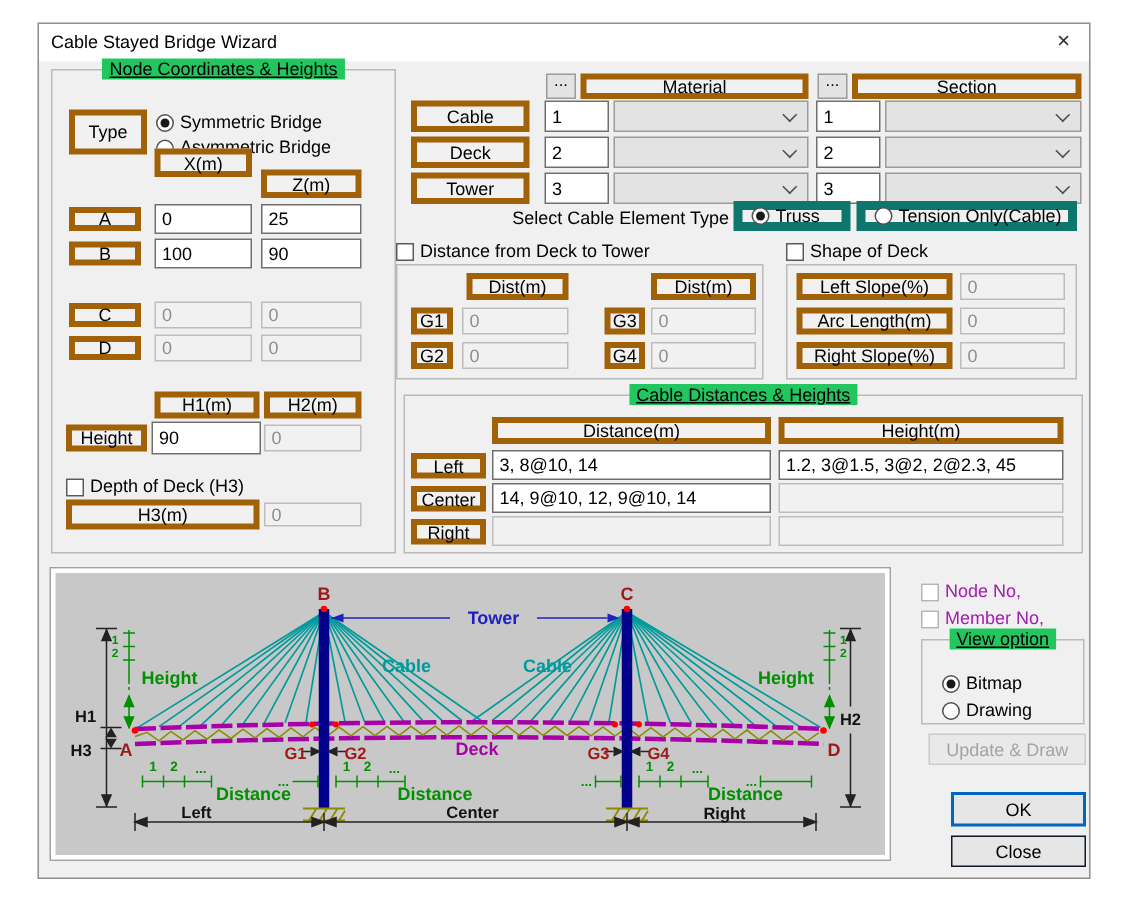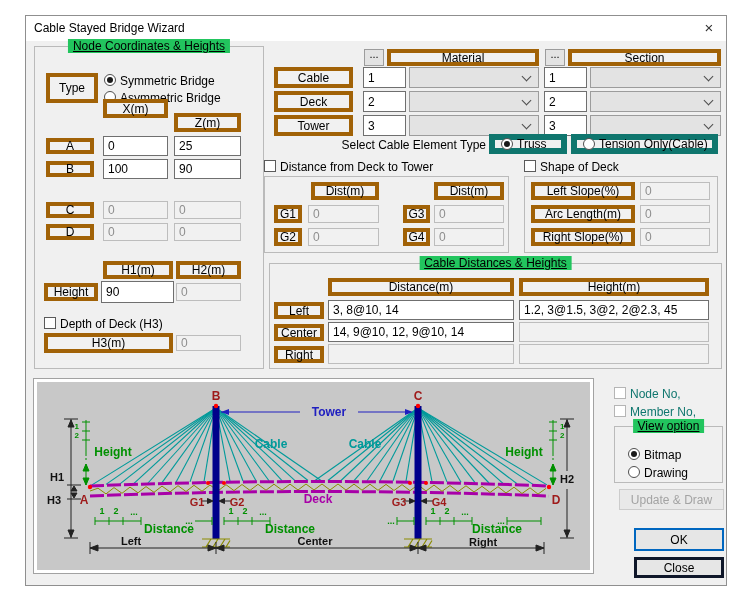--- a/index.html
+++ b/index.html
@@ -15,29 +15,29 @@
               background:#22c55e; padding:0 5px; white-space:nowrap; font-size:12px;text-decoration:underline; }
   .lbl-box { position:absolute; border:4px solid #a16207; background:#f1f1f1;
              display:flex; align-items:center; justify-content:center; font-size:12px; }
   .edit { position:absolute; border:1px solid #6f6f6f; background:#fff; font-size:12px;
           font-family:"Liberation Sans",sans-serif; padding:0 4px; color:#000; outline:none; }
   .edit.dis { border:1px solid #bdbdbd; background:#f1f1f1; color:#8e8e8e; }
   .combo { position:absolute; border:1px solid #9c9c9c; background:#e3e3e3; }
   .combo .chev { position:absolute; right:8px; top:5px; width:7px; height:7px;
                  border-right:1.6px solid #4d4d4d; border-bottom:1.6px solid #4d4d4d;
                  transform:rotate(45deg); }
-  .ctl-row { position:absolute; display:flex; align-items:flex-start; gap:4px; height:14px; white-space:nowrap; }
+  .ctl-row { position:absolute; display:flex; align-items:flex-end; gap:4px; height:14px; white-space:nowrap; }
   .radio { width:12px; height:12px; min-width:12px; border:1px solid #4f4f4f; border-radius:50%;
            background:#fff; display:inline-block; position:relative; }
   .radio.checked::after { content:''; position:absolute; left:2px; top:2px; width:6px; height:6px;
            border-radius:50%; background:#1a1a1a; }
   .check { width:12px; height:12px; min-width:12px; border:1px solid #5a5a5a; background:#fff; display:inline-block; }
   .check.dis { border-color:#b5b5b5; }
-  .gray-text { color:#0f766e; }
-  .btn { position:absolute; background:#e6e6e6; border:3px solid #0f172a; font-size:12px;
+  .gray-text { color:#a21caf; }
+  .btn { position:absolute; background:#e6e6e6; border:1px solid #0f172a; font-size:12px;
          font-family:"Liberation Sans",sans-serif; display:flex; align-items:center; justify-content:center; }
   .btn.default { border:2px solid #0067c0; }
   .btn.dis { color:#a3a3a3; background:#e9e9e9; border:1px solid #cccccc; }
   .small-btn { position:absolute; background:#e3e3e3; border:1px solid #9c9c9c; font-size:11px;
                display:flex; align-items:flex-start; justify-content:center; line-height:9px; }
   .right-lbl { position:absolute; text-align:right; font-size:12px; }
   .framed { border:6px solid #0f766e; position:absolute; display:flex; align-items:center; gap:4px;
             padding-left:6px; white-space:nowrap; }
   .diagram-panel { position:absolute; left:8px; top:363px; width:559px; height:194px;
                    background:#c8c8c8; border:3px solid #ffffff; box-shadow:0 0 0 1px #a2a2a2; }

